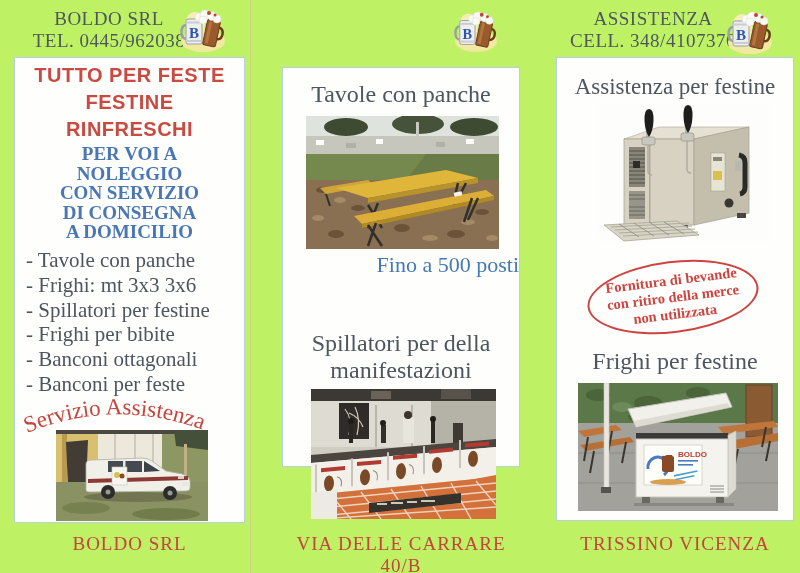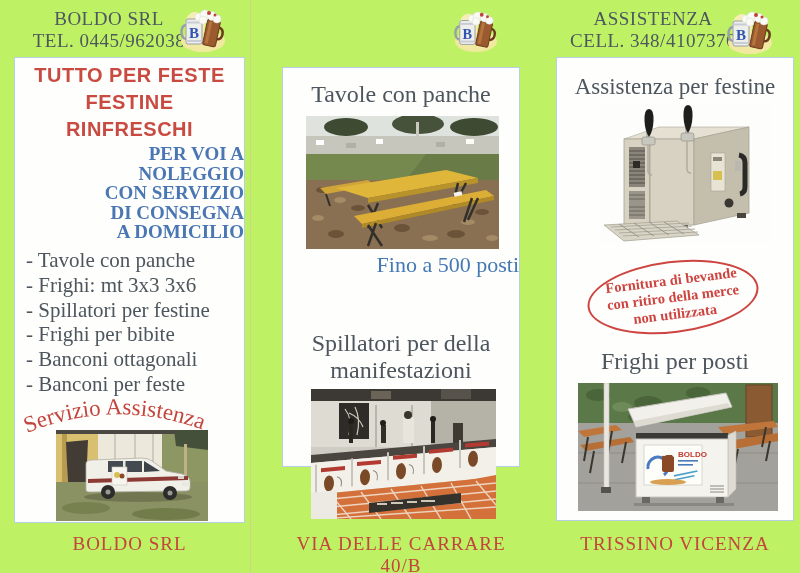--- a/index.html
+++ b/index.html
@@ -10,21 +10,21 @@
   .crease { position:absolute; top:0; bottom:0; width:1px; background:rgba(224,170,170,.40); }
 
   .panel-box { position:absolute; border:1px solid #b5d0e2; background:#fefefc; }
 
   .hdr { position:absolute; text-align:center; color:#4e575e; font-size:19px; line-height:22px; letter-spacing:.5px; }
   .logo { position:absolute; }
 
   .red-head { position:absolute; left:0; right:0; text-align:center;
               font-family:"Liberation Sans", sans-serif; font-weight:bold;
               color:#c94a40; font-size:20px; line-height:27px; letter-spacing:.5px; }
-  .blue-head { position:absolute; left:0; right:0; text-align:right;
+  .blue-head { position:absolute; left:0; right:0; text-align:center;
                font-weight:bold; color:#4a77b4; font-size:19px; line-height:19.5px; }
   .svc-list { position:absolute; color:#4d565e; font-size:21px; line-height:24.8px; }
 
   .mid-title { position:absolute; left:0; right:0; text-align:center; color:#4d565e; font-size:24px; line-height:27px; }
   .blue-cap  { position:absolute; left:0; right:0; text-align:center; color:#4579b5; font-size:22px; }
 
   .footer-label { position:absolute; text-align:center; color:#c4453d; font-size:19px; letter-spacing:1px; top:533px; }
 
   .stamp { position:absolute; border:2.5px solid #cd4440; border-radius:50%;
            transform:rotate(-7deg); display:flex; flex-direction:column;
@@ -305,21 +305,21 @@
           <path d="M20,121 L40,134 M35,120 L55,133 M50,119 L70,132 M65,119 L85,131"></path>
         </g>
     </svg>
 
     <div class="stamp" style="left:30px; top:203px; width:172px; height:72px;">
       <div>Fornitura di bevande</div>
       <div>con ritiro della merce</div>
       <div>non utilizzata</div>
     </div>
 
-    <div class="mid-title" style="top:290px;">Frighi per posti</div>
+    <div class="mid-title" style="top:290px;">Frighi per festine</div>
 
     <svg class="photo" style="left:21px; top:325px;" width="200" height="128" viewBox="0 0 200 128">
       <rect x="0" y="0" width="200" height="128" fill="#a2a19b"></rect>
       <rect x="0" y="0" width="200" height="40" fill="#5b7848"></rect>
       <g fill="#4a6539">
           <ellipse cx="20" cy="12" rx="12" ry="6"></ellipse>
           <ellipse cx="70" cy="20" rx="14" ry="7"></ellipse>
           <ellipse cx="120" cy="10" rx="12" ry="6"></ellipse>
           <ellipse cx="60" cy="34" rx="10" ry="5"></ellipse>
         </g>

